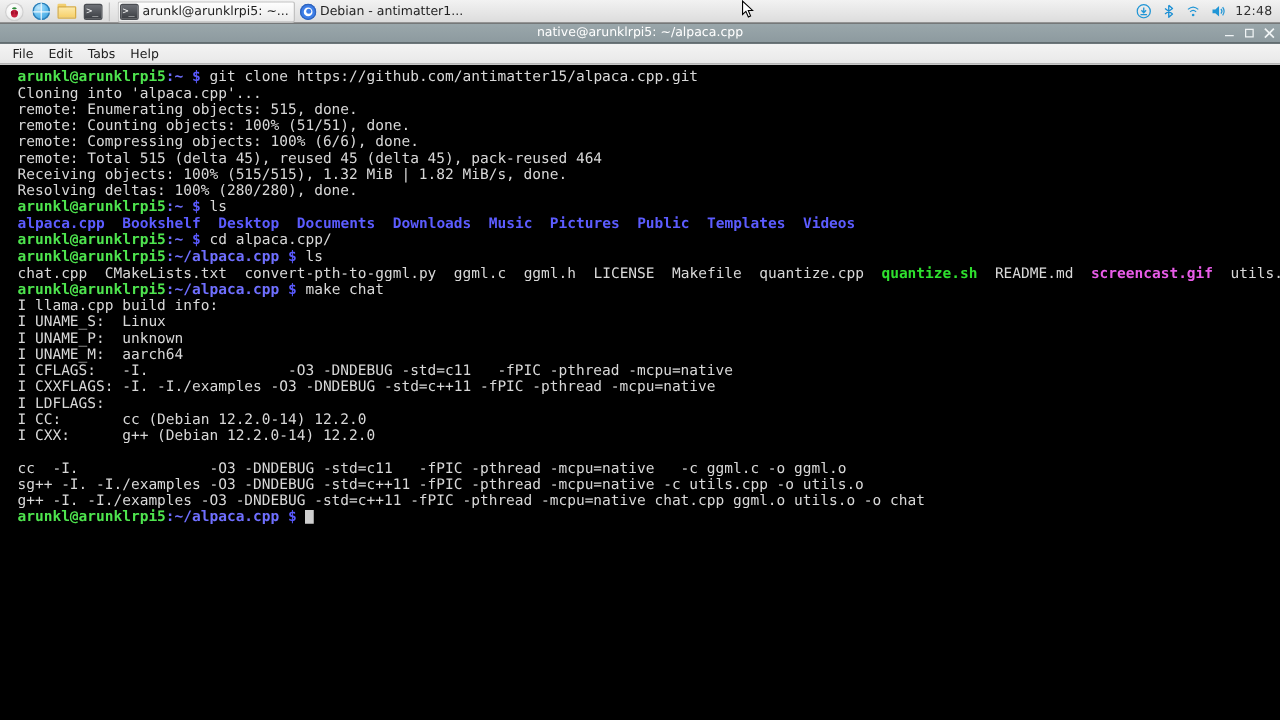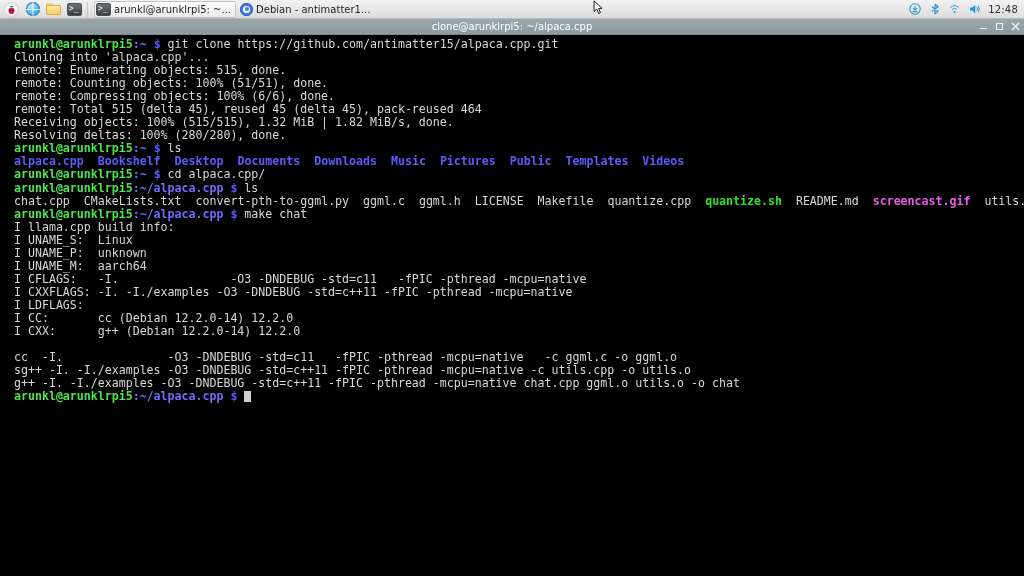--- a/index.html
+++ b/index.html
@@ -305,36 +305,42 @@
           <path d="M12.8 3.6 Q16 8 12.8 12.4" fill="none" stroke="#2196d6" stroke-width="1.3"></path>
         </svg>
       </div>
       <div class="tray-clock">12:48</div>
     </div>
   </div>
 
   <div id="terminal-window">
 
     <div id="titlebar">
-      <div id="title-text">clone@arunklrpi5: ~/alpaca.cpp</div>
+      <div id="title-text">native@arunklrpi5: ~/alpaca.cpp</div>
       <div class="win-controls">
         <div class="win-btn">
             <div class="win-min"></div>
           </div>
         <div class="win-btn">
             <div class="win-box"></div>
           </div>
         <div class="win-btn">
           <svg width="9" height="9" viewBox="0 0 10 10">
             <path d="M1 1 L9 9 M9 1 L1 9" stroke="#f0f4f5" stroke-width="1.5"></path>
           </svg>
         </div>
       </div>
     </div>
 
+    <div id="menubar">
+      <div class="menu-item">File</div>
+      <div class="menu-item">Edit</div>
+      <div class="menu-item">Tabs</div>
+      <div class="menu-item">Help</div>
+    </div>
 
     <div id="term-body"><div class="line"><span class="c-user">arunkl@arunklrpi5</span><span class="c-path">:~</span><span class="c-plain"> </span><span class="c-dollar">$</span><span class="c-plain"> git clone https://github.com/antimatter15/alpaca.cpp.git</span></div><div class="line"><span class="c-plain">Cloning into 'alpaca.cpp'...</span></div><div class="line"><span class="c-plain">remote: Enumerating objects: 515, done.</span></div><div class="line"><span class="c-plain">remote: Counting objects: 100% (51/51), done.</span></div><div class="line"><span class="c-plain">remote: Compressing objects: 100% (6/6), done.</span></div><div class="line"><span class="c-plain">remote: Total 515 (delta 45), reused 45 (delta 45), pack-reused 464</span></div><div class="line"><span class="c-plain">Receiving objects: 100% (515/515), 1.32 MiB | 1.82 MiB/s, done.</span></div><div class="line"><span class="c-plain">Resolving deltas: 100% (280/280), done.</span></div><div class="line"><span class="c-user">arunkl@arunklrpi5</span><span class="c-path">:~</span><span class="c-plain"> </span><span class="c-dollar">$</span><span class="c-plain"> ls</span></div><div class="line"><span class="c-dir">alpaca.cpp</span><span class="c-plain">  </span><span class="c-dir">Bookshelf</span><span class="c-plain">  </span><span class="c-dir">Desktop</span><span class="c-plain">  </span><span class="c-dir">Documents</span><span class="c-plain">  </span><span class="c-dir">Downloads</span><span class="c-plain">  </span><span class="c-dir">Music</span><span class="c-plain">  </span><span class="c-dir">Pictures</span><span class="c-plain">  </span><span class="c-dir">Public</span><span class="c-plain">  </span><span class="c-dir">Templates</span><span class="c-plain">  </span><span class="c-dir">Videos</span></div><div class="line"><span class="c-user">arunkl@arunklrpi5</span><span class="c-path">:~</span><span class="c-plain"> </span><span class="c-dollar">$</span><span class="c-plain"> cd alpaca.cpp/</span></div><div class="line"><span class="c-user">arunkl@arunklrpi5</span><span class="c-path">:~/alpaca.cpp</span><span class="c-plain"> </span><span class="c-dollar">$</span><span class="c-plain"> ls</span></div><div class="line"><span class="c-plain">chat.cpp</span><span class="c-plain">  </span><span class="c-plain">CMakeLists.txt</span><span class="c-plain">  </span><span class="c-plain">convert-pth-to-ggml.py</span><span class="c-plain">  </span><span class="c-plain">ggml.c</span><span class="c-plain">  </span><span class="c-plain">ggml.h</span><span class="c-plain">  </span><span class="c-plain">LICENSE</span><span class="c-plain">  </span><span class="c-plain">Makefile</span><span class="c-plain">  </span><span class="c-plain">quantize.cpp</span><span class="c-plain">  </span><span class="c-exec">quantize.sh</span><span class="c-plain">  </span><span class="c-plain">README.md</span><span class="c-plain">  </span><span class="c-img">screencast.gif</span><span class="c-plain">  </span><span class="c-plain">utils.cpp</span></div><div class="line"><span class="c-user">arunkl@arunklrpi5</span><span class="c-path">:~/alpaca.cpp</span><span class="c-plain"> </span><span class="c-dollar">$</span><span class="c-plain"> make chat</span></div><div class="line"><span class="c-plain">I llama.cpp build info:</span></div><div class="line"><span class="c-plain">I UNAME_S:  Linux</span></div><div class="line"><span class="c-plain">I UNAME_P:  unknown</span></div><div class="line"><span class="c-plain">I UNAME_M:  aarch64</span></div><div class="line"><span class="c-plain">I CFLAGS:   -I.                -O3 -DNDEBUG -std=c11   -fPIC -pthread -mcpu=native</span></div><div class="line"><span class="c-plain">I CXXFLAGS: -I. -I./examples -O3 -DNDEBUG -std=c++11 -fPIC -pthread -mcpu=native</span></div><div class="line"><span class="c-plain">I LDFLAGS:</span></div><div class="line"><span class="c-plain">I CC:       cc (Debian 12.2.0-14) 12.2.0</span></div><div class="line"><span class="c-plain">I CXX:      g++ (Debian 12.2.0-14) 12.2.0</span></div><div class="line"><span class="c-plain">&nbsp;</span></div><div class="line"><span class="c-plain">cc  -I.               -O3 -DNDEBUG -std=c11   -fPIC -pthread -mcpu=native   -c ggml.c -o ggml.o</span></div><div class="line"><span class="c-plain">sg++ -I. -I./examples -O3 -DNDEBUG -std=c++11 -fPIC -pthread -mcpu=native -c utils.cpp -o utils.o</span></div><div class="line"><span class="c-plain">g++ -I. -I./examples -O3 -DNDEBUG -std=c++11 -fPIC -pthread -mcpu=native chat.cpp ggml.o utils.o -o chat</span></div><div class="line"><span class="c-user">arunkl@arunklrpi5</span><span class="c-path">:~/alpaca.cpp</span><span class="c-plain"> </span><span class="c-dollar">$</span><span class="c-plain"> </span><span class="cursor"></span></div></div>
   </div>
 
   <svg id="mouse-cursor" viewBox="0 0 12 18">
     <path d="M1 1 L1 13 L4 10.2 L6.2 15.2 L8.2 14.3 L6.1 9.5 L10 9.4 Z" fill="#ffffff" stroke="#000000" stroke-width="1"></path>
   </svg>
 
 </div>
 

